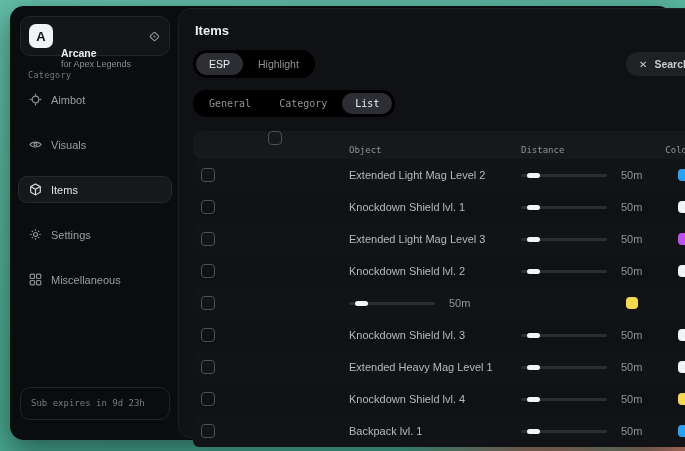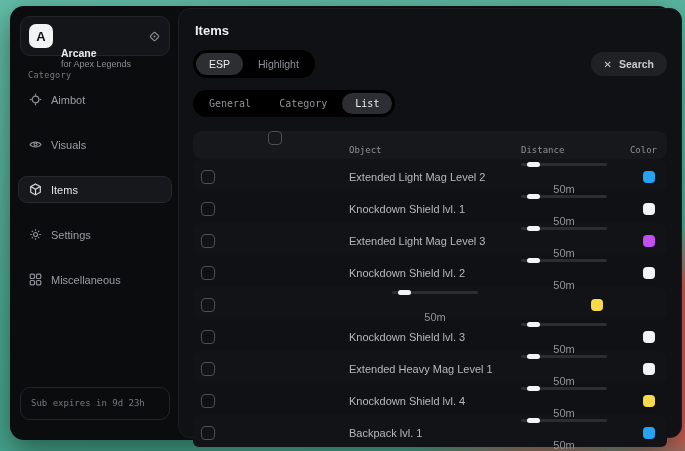--- a/index.html
+++ b/index.html
@@ -86,21 +86,21 @@
   .t-row {
     display:grid; grid-template-columns:148px 172px 1fr 52px; align-items:center;
     height:32px; padding:0 8px; border-radius:6px;
   }
   .t-row:nth-child(odd) { background:#121316; }
   .checkbox {
     width:14px; height:14px; border:1.5px solid #4b4e54; border-radius:4px;
     background:transparent; cursor:pointer; flex:0 0 auto;
   }
   .obj-cell { color:#b7b9bc; font-size:11px; white-space:nowrap; overflow:hidden; }
-  .dist-cell { display:flex; align-items:center; gap:14px;flex-direction:column; }
+  .dist-cell { display:flex; align-items:center; gap:14px; }
   .slider { position:relative; width:86px; height:10px; cursor:pointer; }
   .slider .track { position:absolute; top:4px; left:0; right:0; height:2.5px; border-radius:2px; background:#2b2d31; }
   .slider .thumb { position:absolute; top:2.5px; left:6px; width:13px; height:5.5px; border-radius:3px; background:#f2f3f4; }
   .dist-val { color:#909398; font-size:11px; }
   .color-cell { display:flex; justify-content:flex-end; padding-right:4px; }
   .swatch { width:12px; height:12px; border-radius:4px; cursor:pointer; }
 </style>
 </head>
 <body>
 

